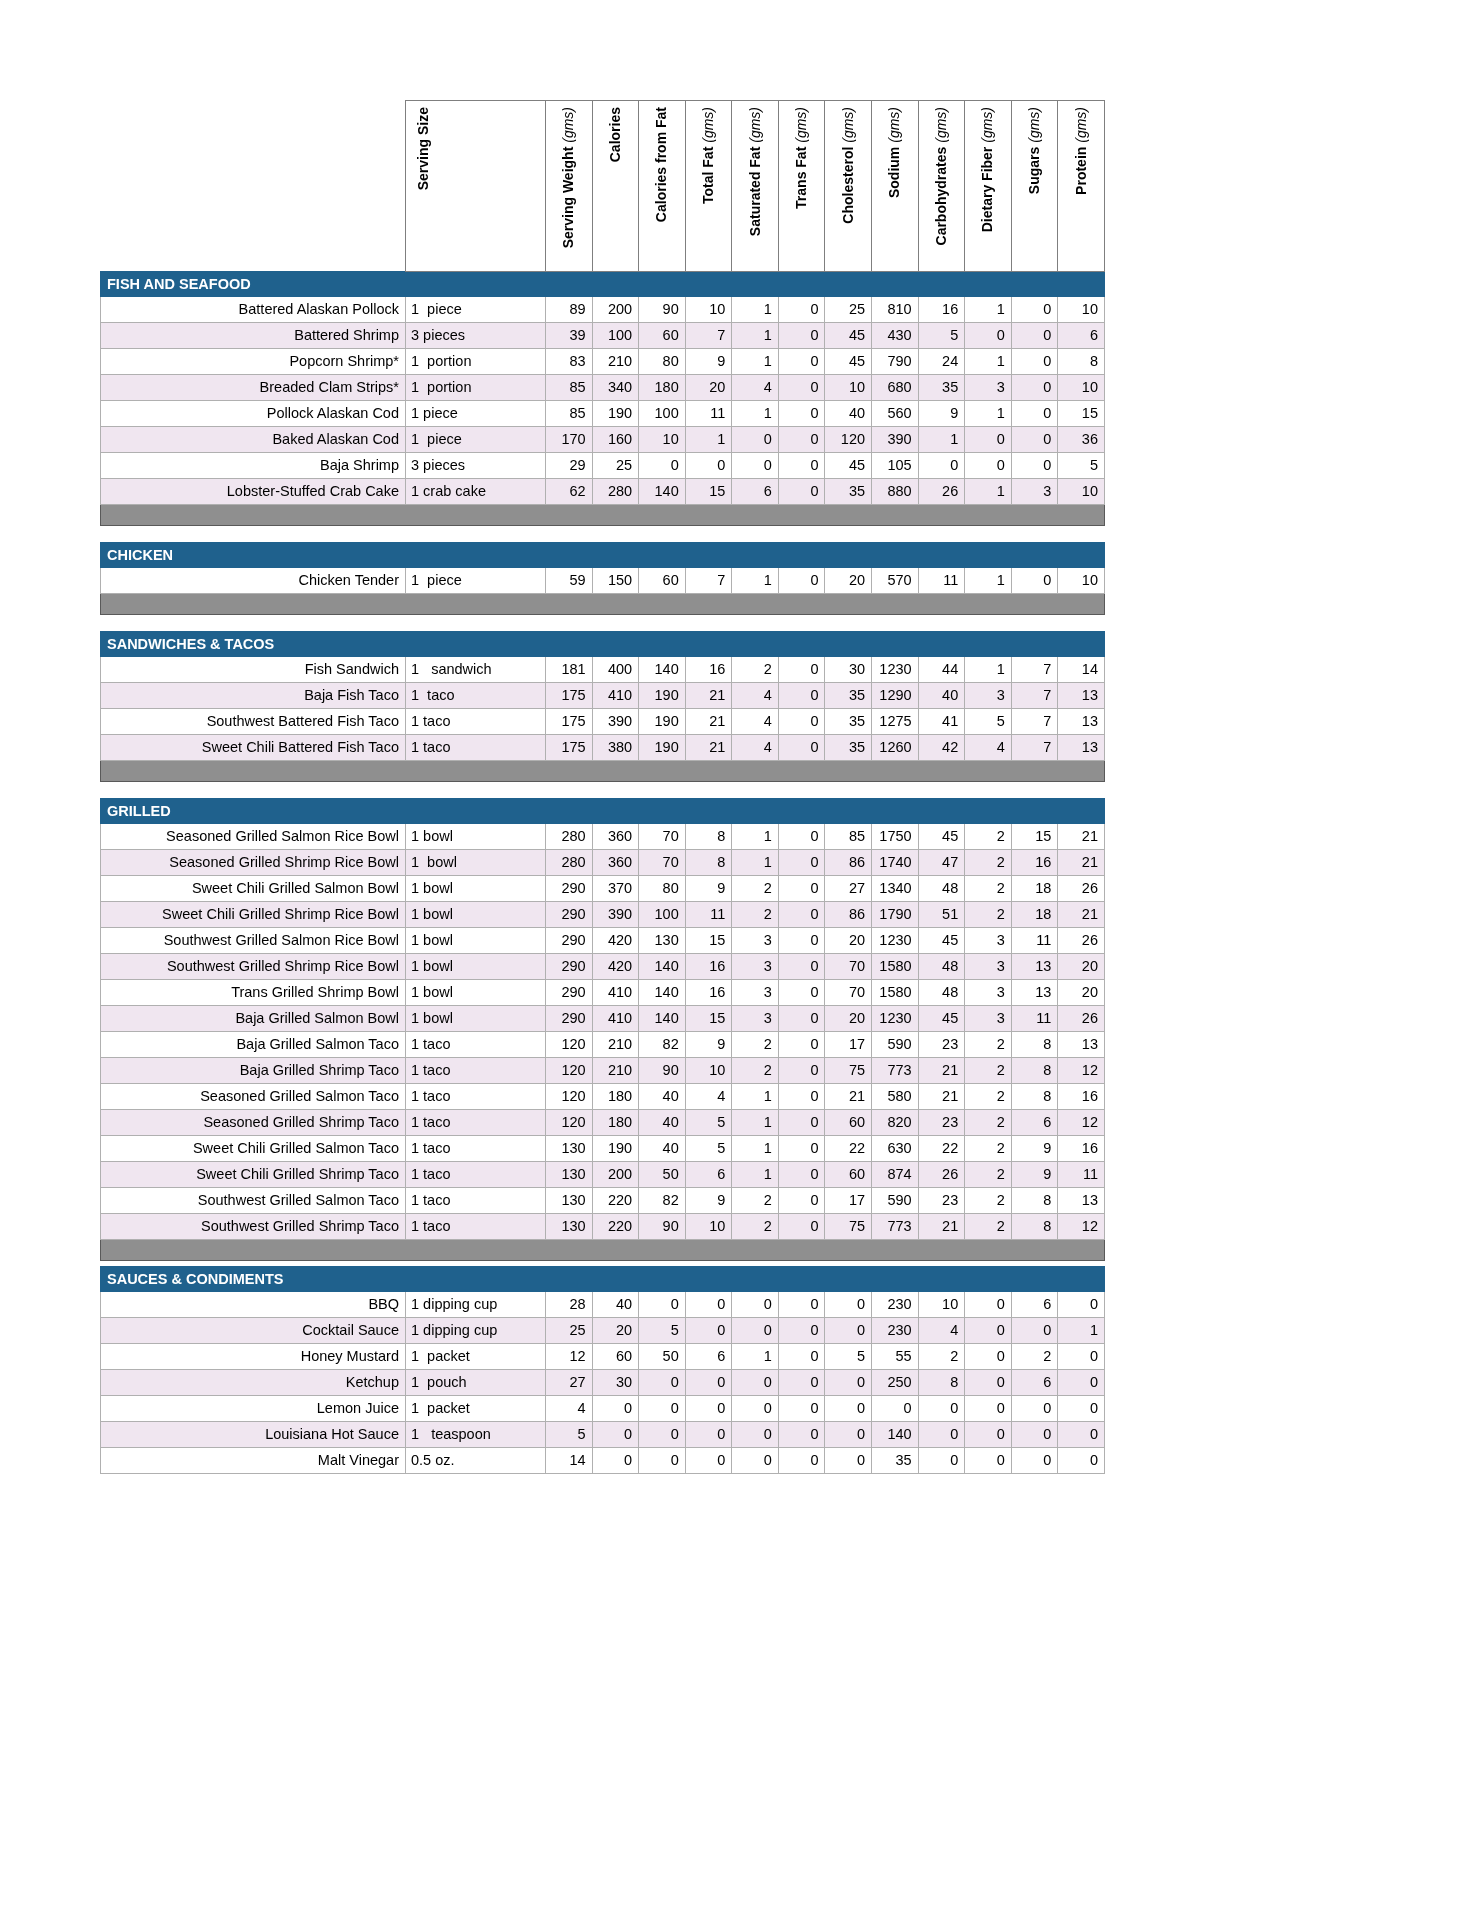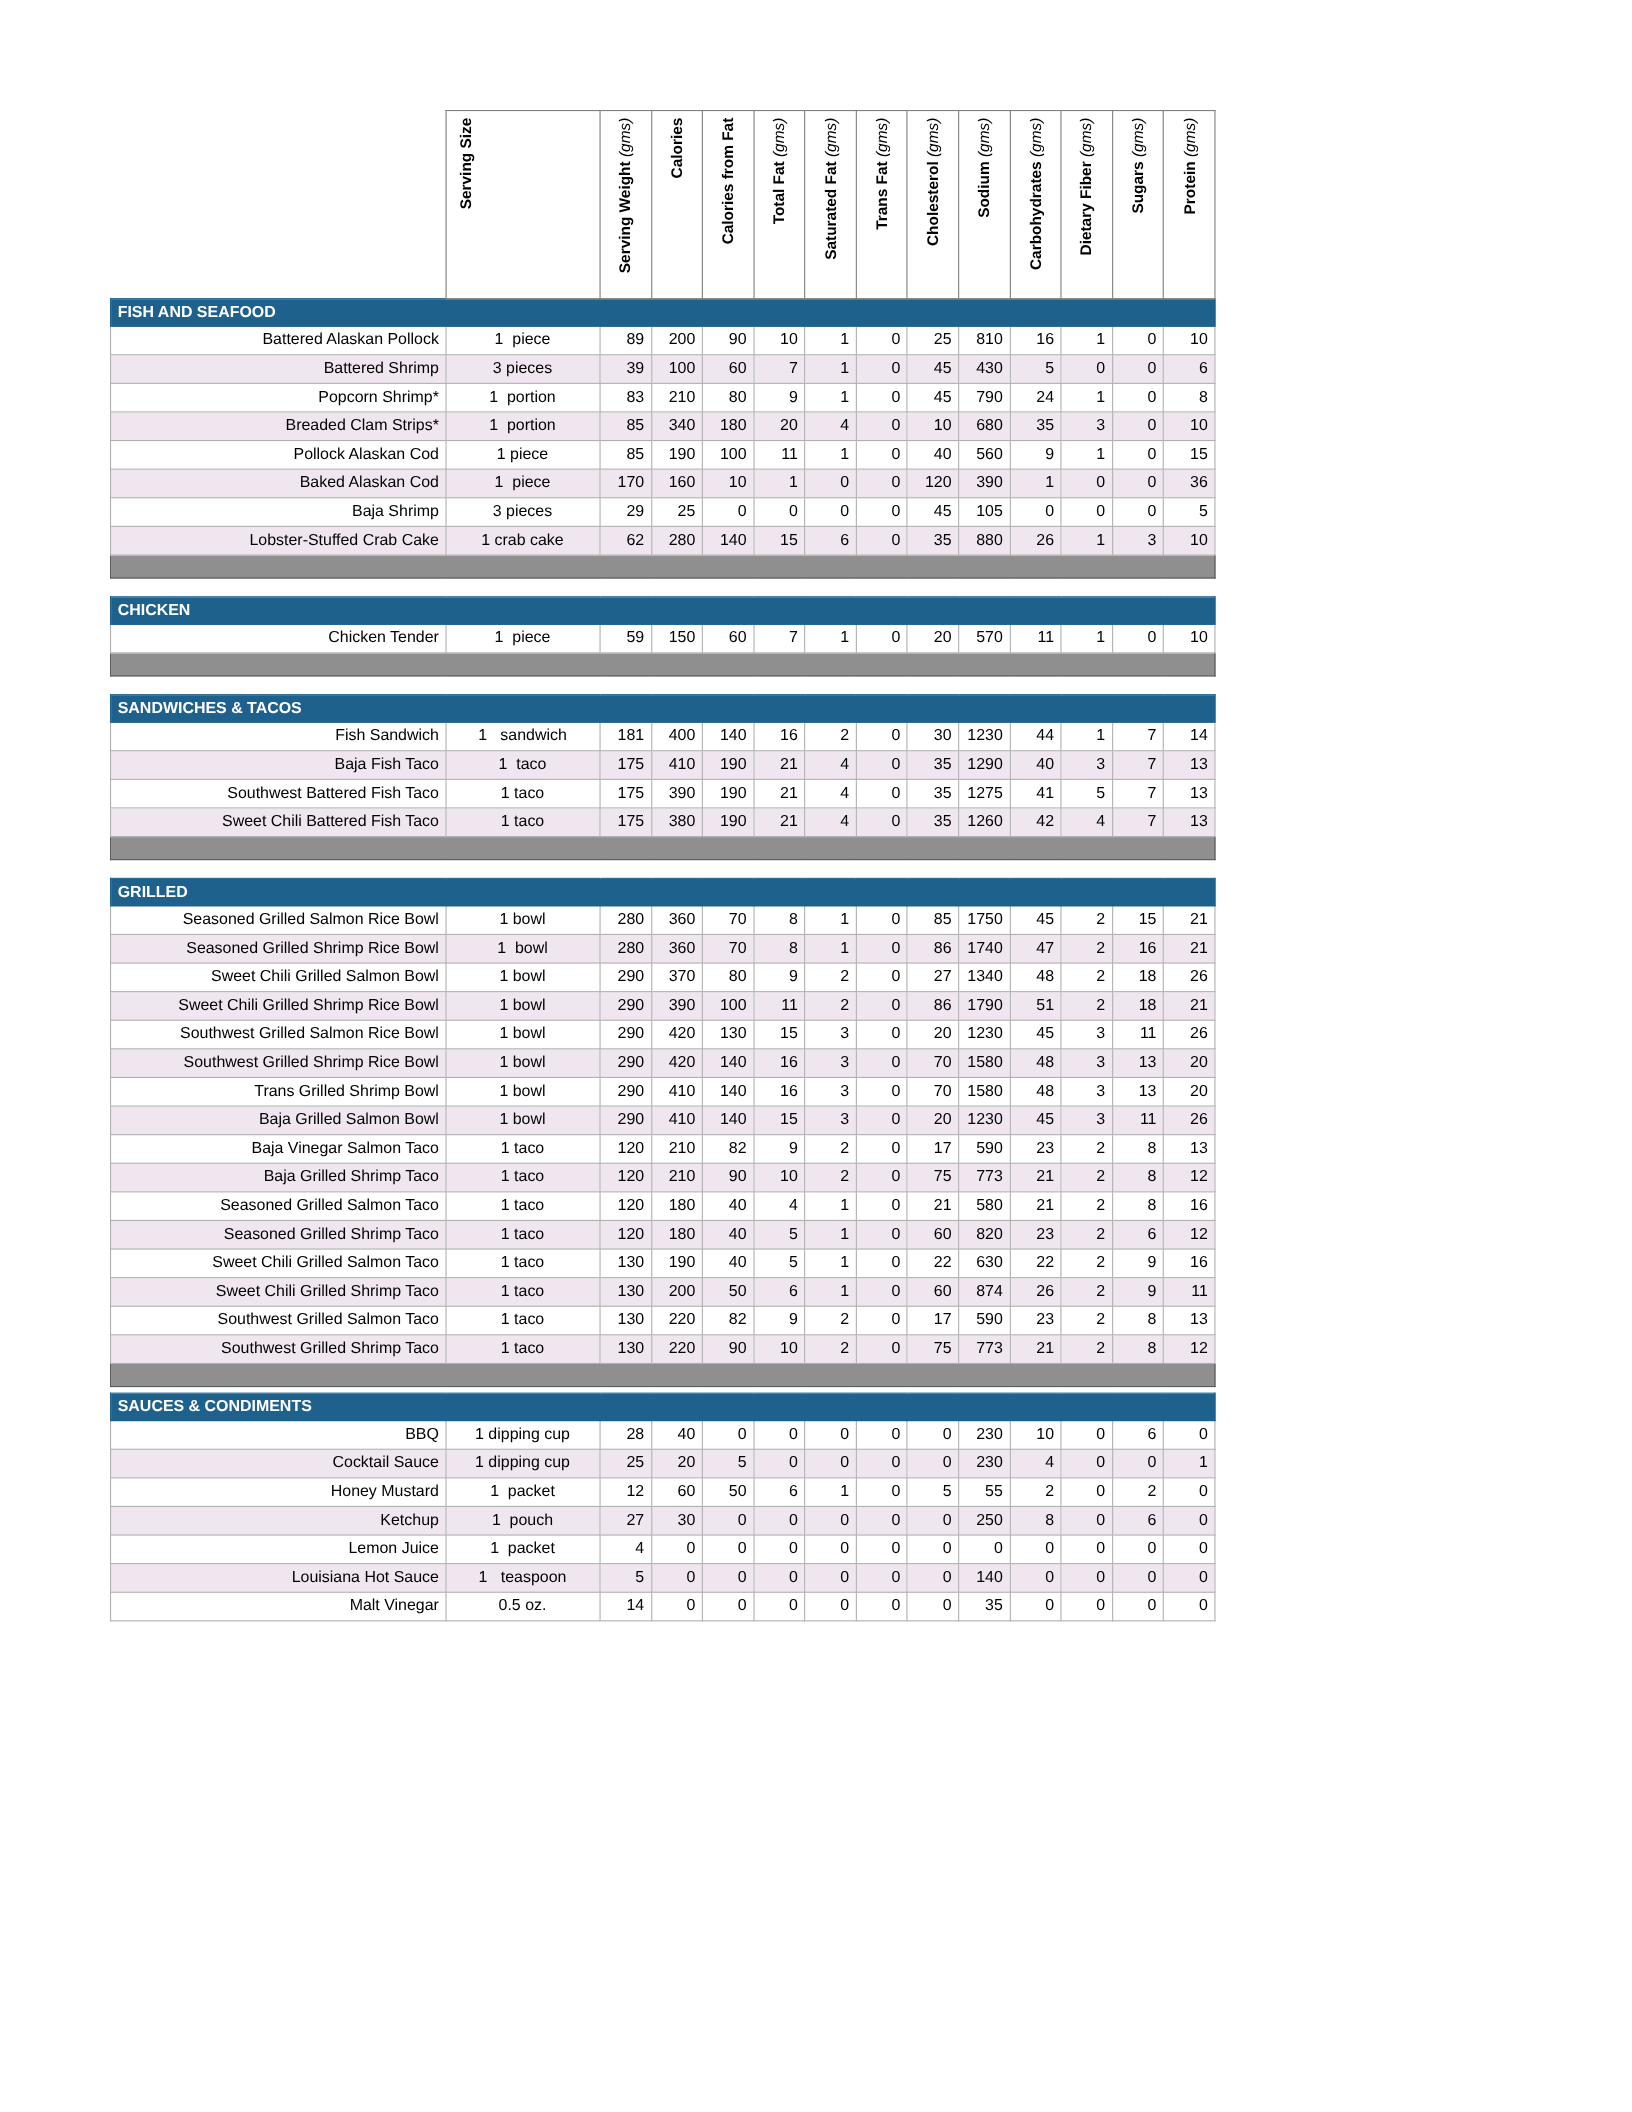--- a/index.html
+++ b/index.html
@@ -62,21 +62,21 @@
   
   tbody td.data {
     border: 1px solid var(--grid, #b0b0b0);
     padding: 4px 6px 4px 5px;
     line-height: 17px;
     background: #ffffff;
     overflow: hidden;
   }
   tr.alt td.data { background: var(--row-alt, #F0E6F0); }
   td.name { text-align: right; white-space: nowrap; }
-  td.serving { text-align: center; white-space: pre; }
+  td.serving { text-align: left; white-space: pre; }
   td.num { text-align: right; }
 
   
   td.spacer {
     background: var(--spacer-bg, #8F8F8F);
     height: 20px;
     padding: 0;
     border: 1px solid #595959;
   }
   td.gap {
@@ -512,21 +512,21 @@
             <td class="data num">3</td>
             <td class="data num">0</td>
             <td class="data num">20</td>
             <td class="data num">1230</td>
             <td class="data num">45</td>
             <td class="data num">3</td>
             <td class="data num">11</td>
             <td class="data num">26</td>
           </tr>
           <tr>
-            <td class="data name">Baja Vinegar Salmon Taco</td>
+            <td class="data name">Baja Grilled Salmon Taco</td>
             <td class="data serving">1 taco</td>
             <td class="data num">120</td>
             <td class="data num">210</td>
             <td class="data num">82</td>
             <td class="data num">9</td>
             <td class="data num">2</td>
             <td class="data num">0</td>
             <td class="data num">17</td>
             <td class="data num">590</td>
             <td class="data num">23</td>

